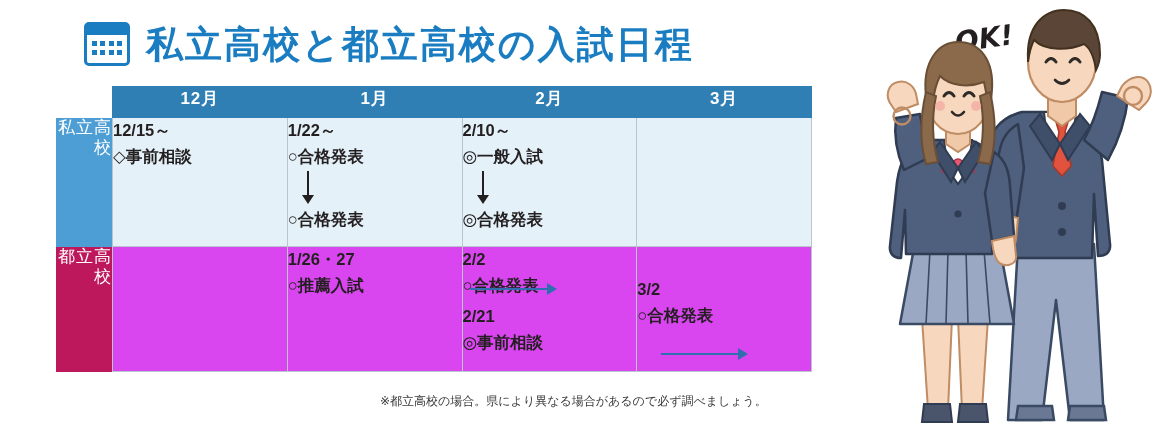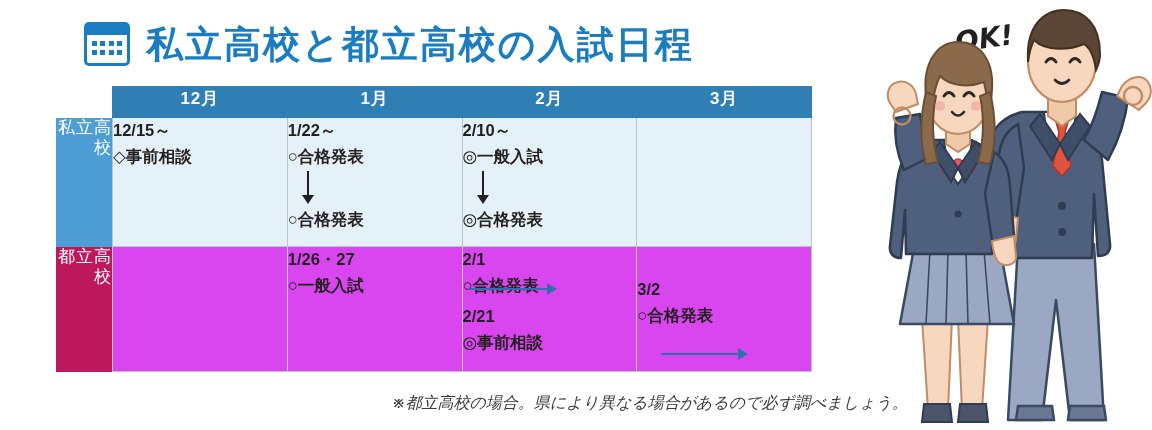--- a/index.html
+++ b/index.html
@@ -164,26 +164,25 @@
     border-top: 6px solid transparent;
     border-bottom: 6px solid transparent;
     border-left: 10px solid #2f6fb0;
   }
   #arrow-suisen { left: 470px; top: 288px; width: 78px; }
   #arrow-ippan   { left: 661px; top: 353px; width: 78px; }
 
   
   .footnote {
     position: absolute;
-    left: 392px;
+    left: 380px;
     top: 393px;
-    font-size: 16px;
+    font-size: 12px;
     color: #3a3a3a;
     white-space: nowrap;
-    font-style: italic;
   }
 
   
   .illus {
     position: absolute;
     right: 0;
     top: 0;
     width: 330px;
     height: 430px;
   }
@@ -252,24 +251,24 @@
           <div class="plain">◎合格発表</div>
         </td>
         <td class="cell"></td>
       </tr>
 
       <tr class="row-public">
         <th class="rowlabel public">都立高校</th>
         <td class="cell"></td>
         <td class="cell">
           <div class="date">1/26・27</div>
-          <div class="plain">○一般入試</div>
-        </td>
-        <td class="cell">
-          <div class="date">2/1</div>
+          <div class="plain">○推薦入試</div>
+        </td>
+        <td class="cell">
+          <div class="date">2/2</div>
           <div class="plain">○合格発表</div>
           <div class="gap-s"></div>
           <div class="date">2/21</div>
           <div class="plain">◎事前相談</div>
         </td>
         <td class="cell">
           <div class="gap-m"></div>
           <div class="gap-m"></div>
           <div class="gap-s"></div>
           <div class="date">3/2</div>

